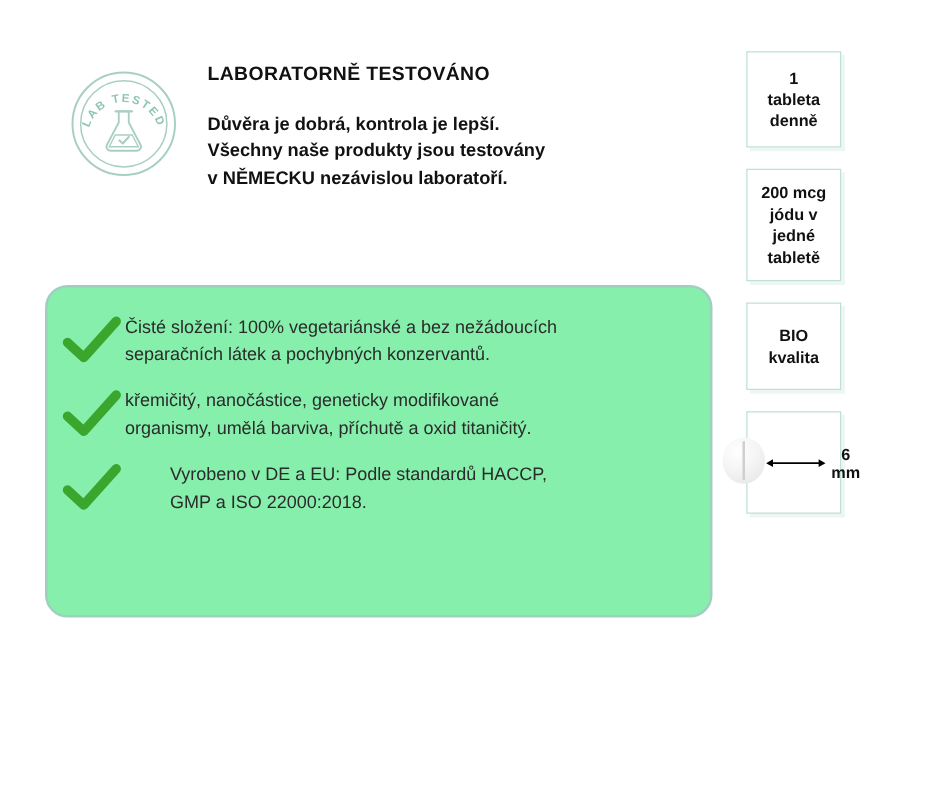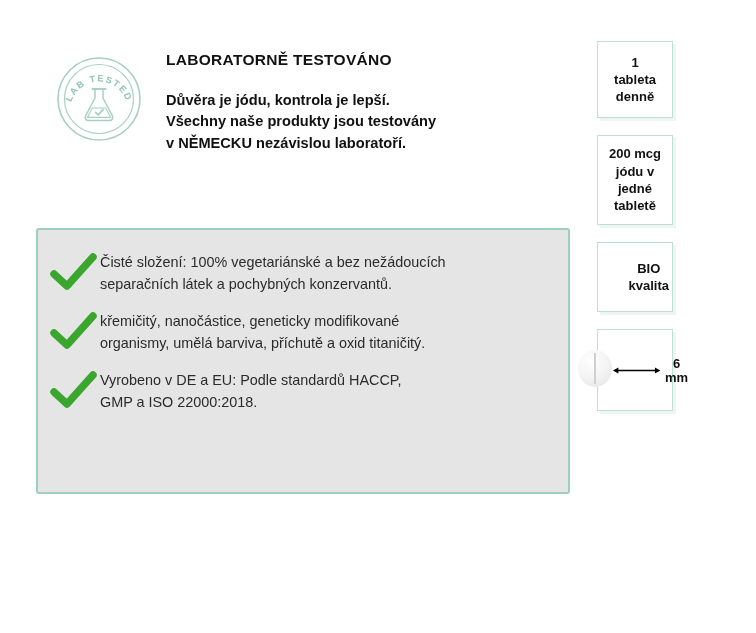--- a/index.html
+++ b/index.html
@@ -60,37 +60,37 @@
 
   
   .claims-card {
     position: absolute;
     left: 36px;
     top: 228px;
     width: 534px;
     height: 266px;
     box-sizing: border-box;
     border: 2.5px solid #9ecfc0;
-    border-radius: 3px;
-    background: #e5e5e5;
+    border-radius: 18px;
+    background: #86efac;
   }
 
   .claims-list {
     position: absolute;
     left: 10px;
     top: 20px;
     right: 10px;
   }
 
   .claim-row {
     display: flex;
     align-items: flex-start;
     margin-bottom: 14px;
   }
-  .claim-row:last-child { margin-bottom: 0; }
+  .claim-row:last-child { margin-bottom: 0; gap: 36px; }
 
   .check-icon {
     flex: 0 0 auto;
     width: 52px;
     height: 40px;
     margin-top: 2px;
   }
 
   .claim-text {
     font-size: 14.4px;
@@ -125,21 +125,21 @@
   .side-box-text {
     font-size: 13px;
     font-weight: bold;
     line-height: 1.33;
     color: #111111;
     padding: 7px 3px;
   }
 
   .box-dose      { height: 77px; }
   .box-iodine    { height: 90px; }
-  .box-bio       { height: 70px; justify-content: flex-end; }
+  .box-bio       { height: 70px; }
   .box-easy      { height: 67px; }
   .box-size      { height: 82px; }
 
   .box-size .size-inner {
     display: flex;
     flex-direction: row;
     align-items: center;
     justify-content: center;
     padding: 7px 0 6px 0;
   }
@@ -192,21 +192,21 @@
       <path d="M 39,33 L 39,42 L 29.5,60 A 3.2,3.2 0 0 0 32.3,64.6 L 53.7,64.6 A 3.2,3.2 0 0 0 56.5,60 L 47,42 L 47,33 Z" fill="none" stroke="#a8cfc2" stroke-width="1.5" stroke-linejoin="round"></path>
       <line x1="36.4" y1="33" x2="49.6" y2="33" stroke="#a8cfc2" stroke-width="1.8" stroke-linecap="round"></line>
       <path d="M 36.2,52 L 49.8,52 L 54.6,61.4 L 31.4,61.4 Z" fill="none" stroke="#a8cfc2" stroke-width="1.1"></path>
       <path d="M 39.6,56.4 L 42.2,58.8 L 47,53.6" fill="none" stroke="#a8cfc2" stroke-width="1.7" stroke-linecap="round" stroke-linejoin="round"></path>
     </svg>
   </div>
 
   <div class="headline-block">
     <div class="headline-title">LABORATORNĚ TESTOVÁNO</div>
     <div class="headline-sub">
-      <div>Důvěra je jódu, kontrola je lepší.</div>
+      <div>Důvěra je dobrá, kontrola je lepší.</div>
       <div>Všechny naše produkty jsou testovány</div>
       <div>v NĚMECKU nezávislou laboratoří.</div>
     </div>
   </div>
 
 </div>
 
 <div class="claims-card">
   <div class="claims-list">
 

